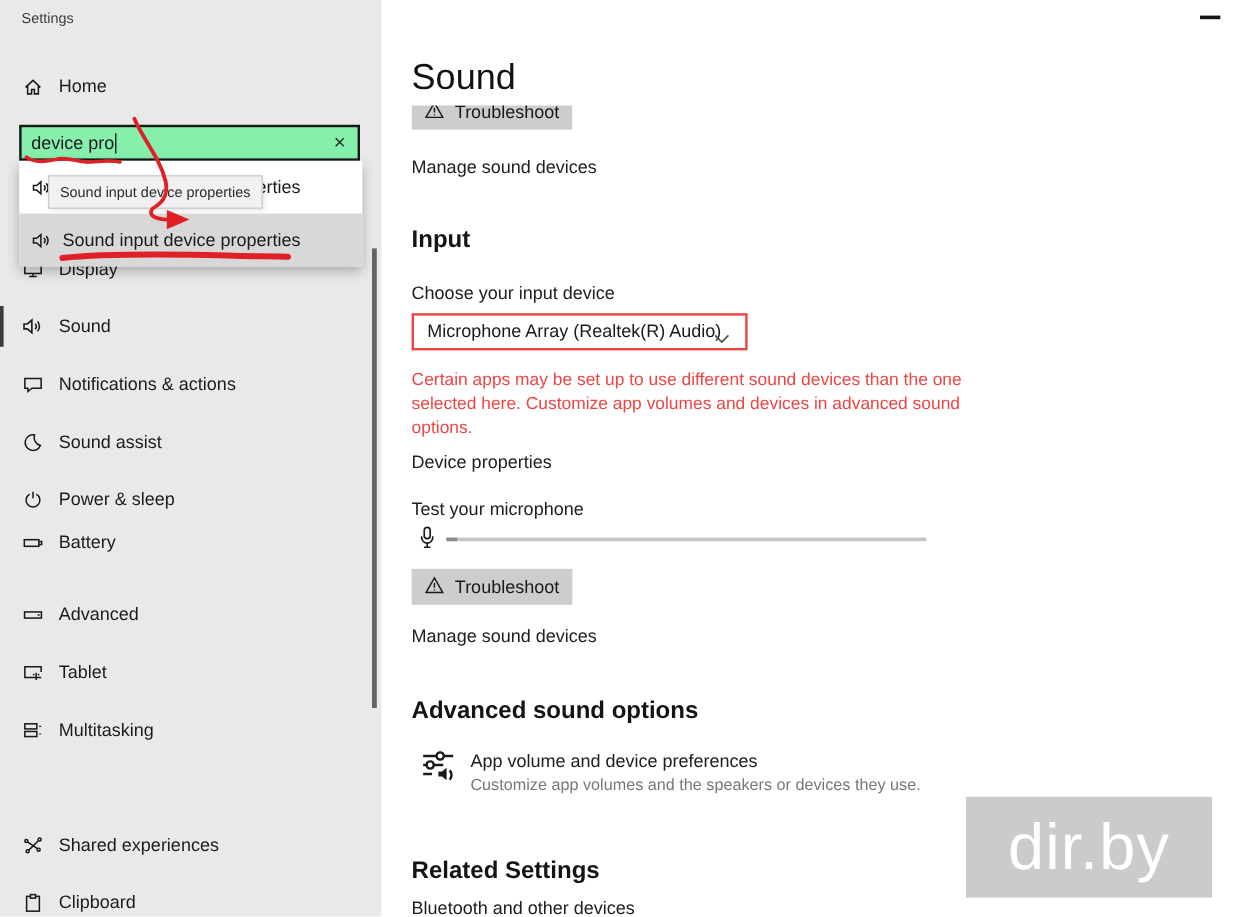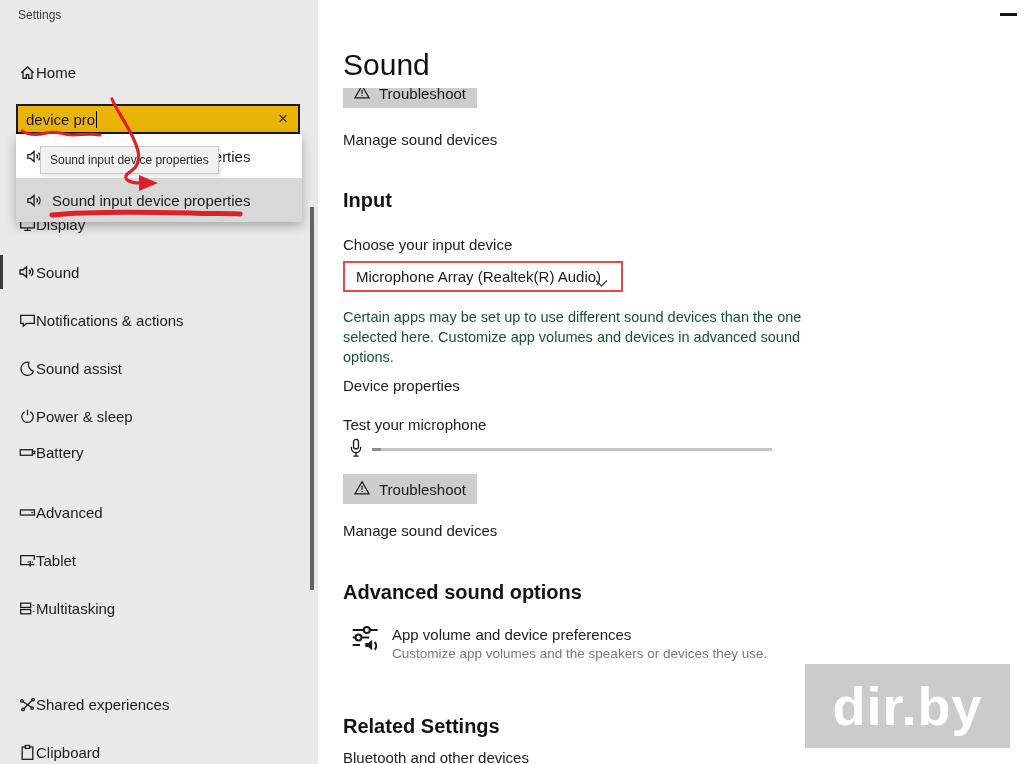--- a/index.html
+++ b/index.html
@@ -3,25 +3,25 @@
 <meta charset="utf-8">
 <style>
   html,body{margin:0;padding:0;background:#fff;}
   .stage{position:relative;width:1030px;height:764px;overflow:hidden;background:#fff;
          font-family:"Liberation Sans","DejaVu Sans",sans-serif;color:#1a1a1a;}
   
   .sidebar{position:absolute;left:0;top:0;width:318px;height:764px;background:#e9e9e9;}
   .app-title{position:absolute;left:18px;top:8px;font-size:12px;color:#3c3c3c;}
   .nav-row{position:absolute;left:0;width:318px;height:48px;display:flex;align-items:center;cursor:default;}
   .nav-row .ic{width:18px;height:18px;margin-left:18px;flex:none;display:flex;align-items:center;justify-content:center;}
-  .nav-row .lbl{font-size:15px;color:#1c1c1c;white-space:nowrap;}
+  .nav-row .lbl{margin-left:13px;font-size:15px;color:#1c1c1c;white-space:nowrap;}
   .accent-bar{position:absolute;left:0;top:7px;width:3px;height:34px;background:#3b3b3b;}
   .sb-scroll{position:absolute;left:310px;top:207px;width:4px;height:383px;background:#646464;z-index:3;}
   
-  .searchbox{position:absolute;left:16px;top:104px;width:284px;height:30px;background:#eab308;
+  .searchbox{position:absolute;left:16px;top:104px;width:284px;height:30px;background:#86efac;
              border:2px solid #171717;box-sizing:border-box;display:flex;align-items:center;z-index:4;}
   .searchbox .val{margin-left:8px;font-size:15px;white-space:nowrap;}
   .caret{display:inline-block;width:1px;height:17px;background:#000;margin-left:1px;vertical-align:-3px;}
   .search-close{position:absolute;right:4px;top:0;height:26px;width:22px;display:flex;align-items:center;
                 justify-content:center;font-size:17px;color:#2b2b2b;}
   .dropdown{position:absolute;left:16px;top:134px;width:286px;height:88px;background:#fff;
             box-shadow:0 4px 10px rgba(0,0,0,.28);z-index:5;}
   .sugg{height:44px;display:flex;align-items:center;font-size:15px;overflow:hidden;}
   .sugg .ic{width:17px;height:17px;margin-left:10px;flex:none;}
   .sugg .lbl{margin-left:9px;white-space:nowrap;color:#1a1a1a;}
@@ -37,27 +37,27 @@
   .t15{font-size:15px;color:#202020;white-space:nowrap;}
   .h2{font-size:20px;color:#141414;white-space:nowrap;font-weight:bold;}
   .btn{width:134px;height:30px;background:#cdcdcd;display:flex;align-items:center;justify-content:center;
        gap:9px;font-size:15px;color:#1a1a1a;}
   .btn-clip{position:absolute;left:25px;top:88px;width:134px;height:22px;overflow:hidden;}
   .btn-clip .btn{margin-top:-10px;}
   .combo{position:absolute;left:25px;top:261px;width:280px;height:31px;border:2px solid #ef4444;
          box-sizing:border-box;background:#fff;display:flex;align-items:center;}
   .combo .val{margin-left:11px;font-size:15px;white-space:nowrap;}
   .combo .chev{position:absolute;right:13px;top:11px;}
-  .para{position:absolute;left:25px;top:307px;width:464px;font-size:14.5px;line-height:20px;color:#14532d;}
+  .para{position:absolute;left:25px;top:307px;width:464px;font-size:14.5px;line-height:20px;color:#ef4444;}
   .micbar-track{position:absolute;left:54px;top:448px;width:400px;height:3px;background:#c4c4c4;}
   .micbar-fill{position:absolute;left:0;top:0;width:9px;height:3px;background:#8d8d8d;}
   .adv-desc{font-size:13.5px;color:#787878;white-space:nowrap;}
   .watermark{position:absolute;left:805px;top:664px;width:205px;height:84px;background:#cbcbcb;
              display:flex;align-items:center;justify-content:center;z-index:8;}
-  .watermark span{font-size:54px;color:#fff;font-weight:700;letter-spacing:1px;}
+  .watermark span{font-size:54px;color:#fff;font-weight:400;letter-spacing:1px;}
   .min-btn{position:absolute;left:1000px;top:13px;width:17px;height:3px;background:#141414;}
   svg.icn{stroke:#1a1a1a;stroke-width:1.2;fill:none;}
 </style>
 </head>
 <body>
 
 <div class="stage">
 
   <div class="sidebar">
     <div class="app-title">Settings</div>

